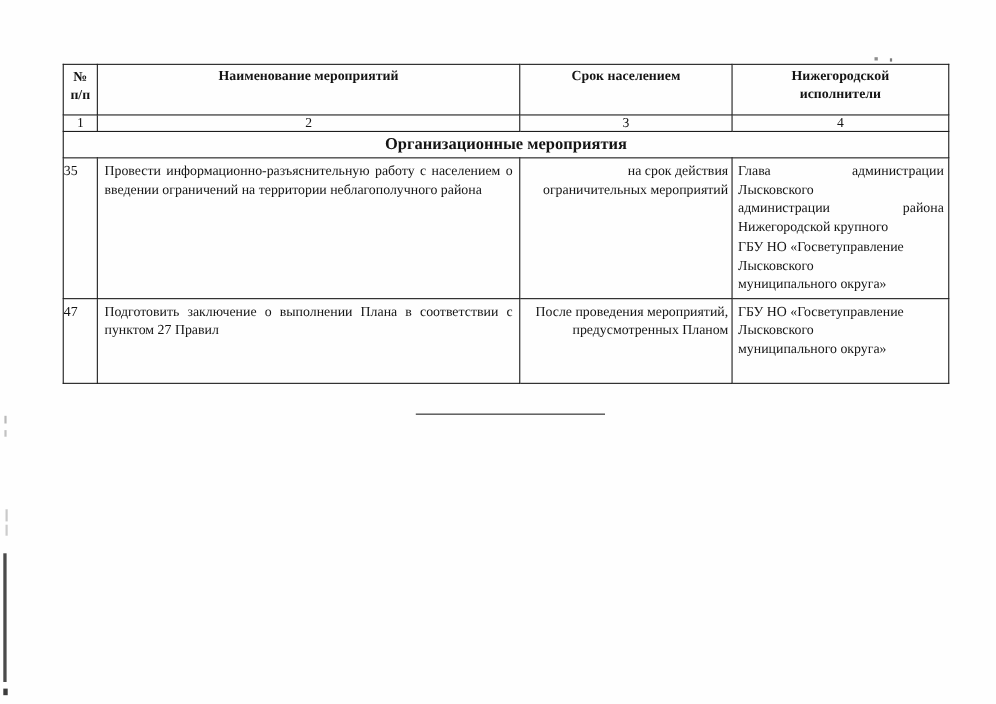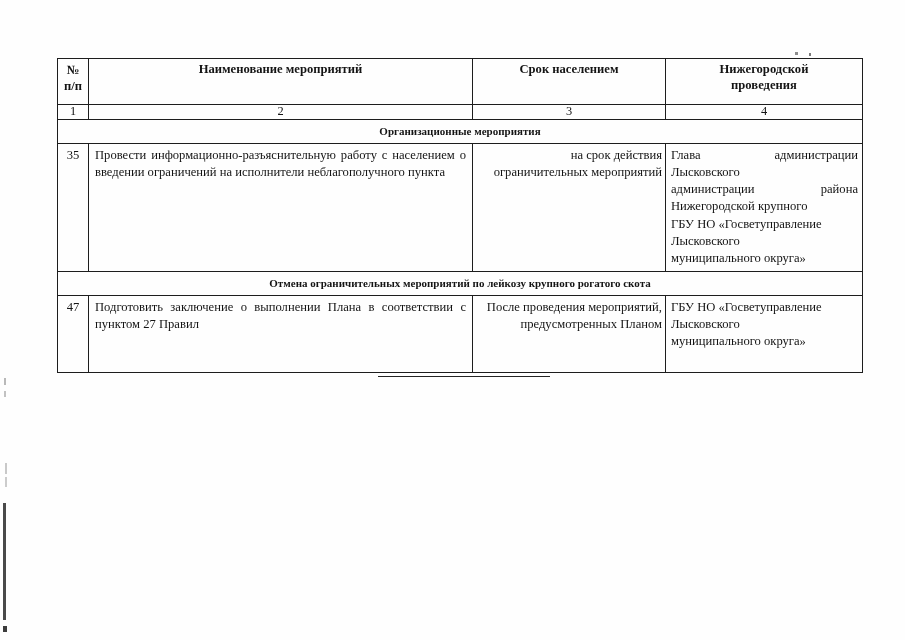--- a/index.html
+++ b/index.html
@@ -71,35 +71,35 @@
     font-size: 12.4px;
     padding: 0 0 1px;
     line-height: 1.0;
     vertical-align: middle;
   }
 
   
   .section td {
     text-align: center;
     font-weight: bold;
-    font-size: 11px;
+    font-size: 15px;
     height: 19px;
     padding: 2px 0 2px;
     vertical-align: middle;
     line-height: 1.1;
   }
 
   
   .body-row td {
     padding: 3px 4px 4px 5px;
     font-size: 12.6px;
     line-height: 1.36;
   }
   .body-row td.cell-num {
-    text-align: center;
+    text-align: left;
     padding-left: 0;
     padding-right: 0;
   }
   .body-row td.cell-name {
     text-align: justify;
     text-align-last: left;
     padding-left: 6px;
     padding-right: 6px;
     hyphens: none;
   }
@@ -171,53 +171,50 @@
 
       <tr class="hdr">
         <td class="num-head">
           <span>№</span><br>
           <span>п/п</span>
         </td>
         <td>Наименование мероприятий</td>
         <td>Срок населением</td>
         <td>
           <span>Нижегородской</span><br>
-          <span>проведения</span>
+          <span>исполнители</span>
         </td>
       </tr>
 
       <tr class="numrow">
         <td>1</td>
         <td>2</td>
         <td>3</td>
         <td>4</td>
       </tr>
 
       <tr class="section">
         <td colspan="4">Организационные мероприятия</td>
       </tr>
 
       <tr class="body-row row-35">
         <td class="cell-num">35</td>
-        <td class="cell-name">Провести информационно-разъяснительную работу с населением о введении ограничений на исполнители неблагополучного пункта</td>
+        <td class="cell-name">Провести информационно-разъяснительную работу с населением о введении ограничений на территории неблагополучного района</td>
         <td class="cell-term">на срок действия ограничительных мероприятий</td>
         <td class="cell-resp">
           <span class="resp-just">Глава администрации</span>
           <span class="resp-line">Лысковского</span>
           <span class="resp-just">администрации района</span>
           <span class="resp-line">Нижегородской крупного</span>
           <span class="resp-line">ГБУ НО «Госветуправление</span>
           <span class="resp-line">Лысковского</span>
           <span class="resp-line">муниципального округа»</span>
         </td>
       </tr>
 
-      <tr class="section">
-        <td colspan="4">Отмена ограничительных мероприятий по лейкозу крупного рогатого скота</td>
-      </tr>
 
       <tr class="body-row row-36">
         <td class="cell-num">47</td>
         <td class="cell-name">Подготовить заключение о выполнении Плана в соответствии с пунктом 27 Правил</td>
         <td class="cell-term">После проведения мероприятий, предусмотренных Планом</td>
         <td class="cell-resp">
           <span class="resp-line">ГБУ НО «Госветуправление</span>
           <span class="resp-line">Лысковского</span>
           <span class="resp-line">муниципального округа»</span>
         </td>

